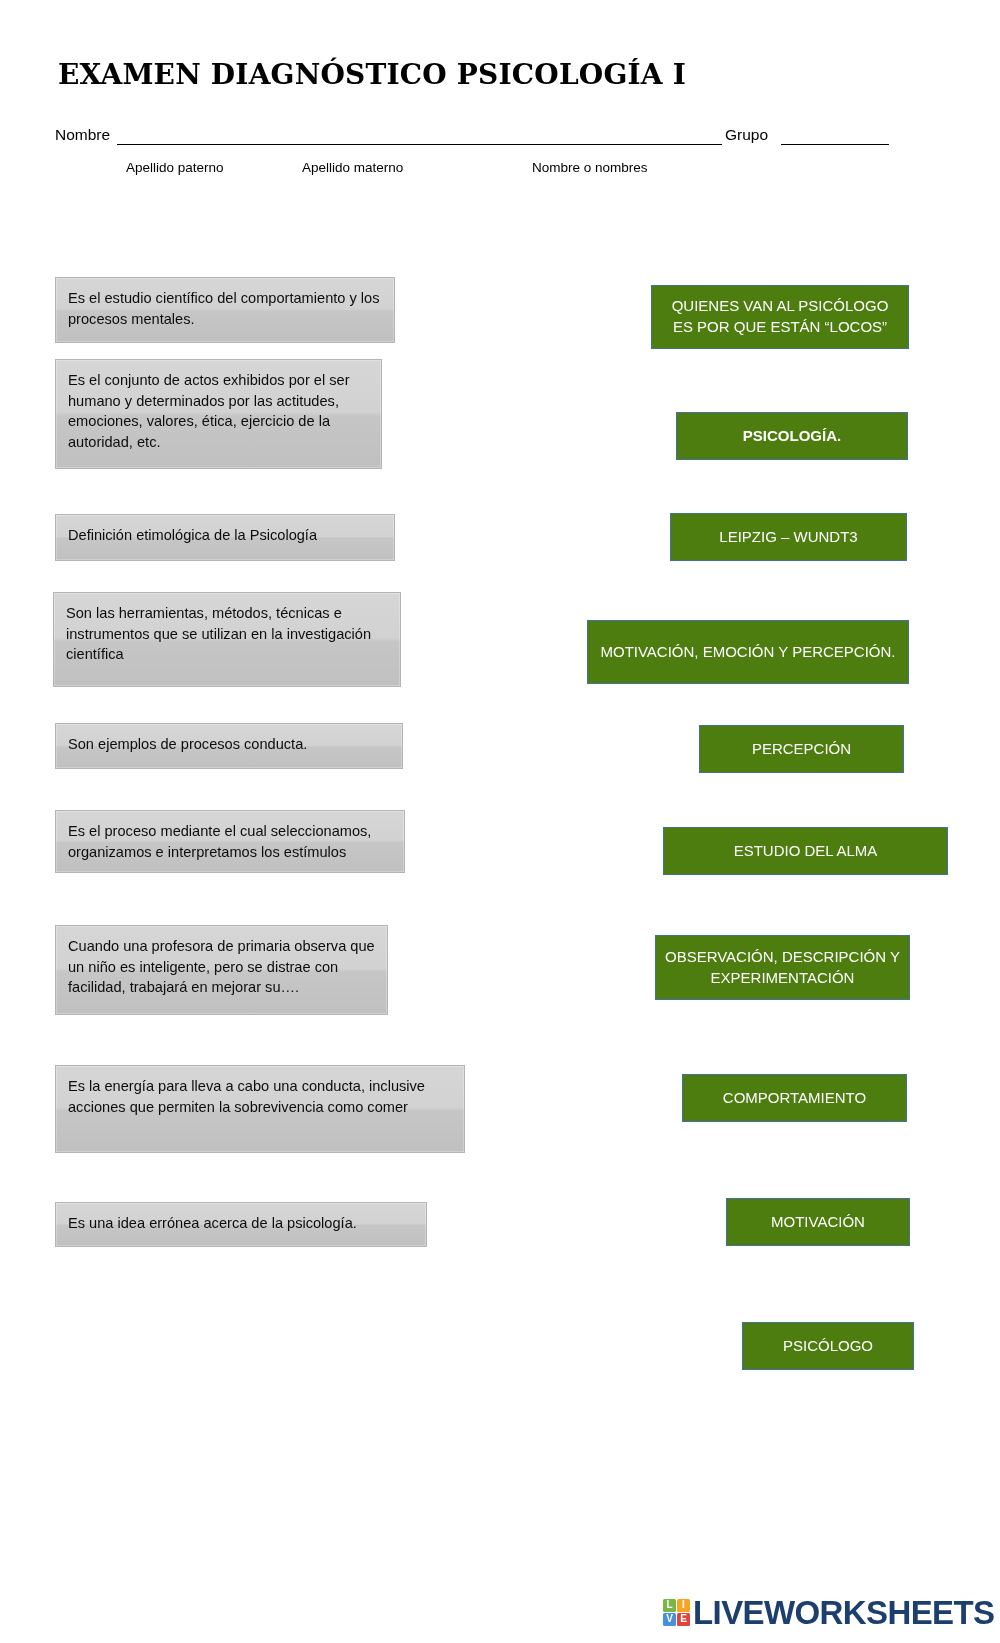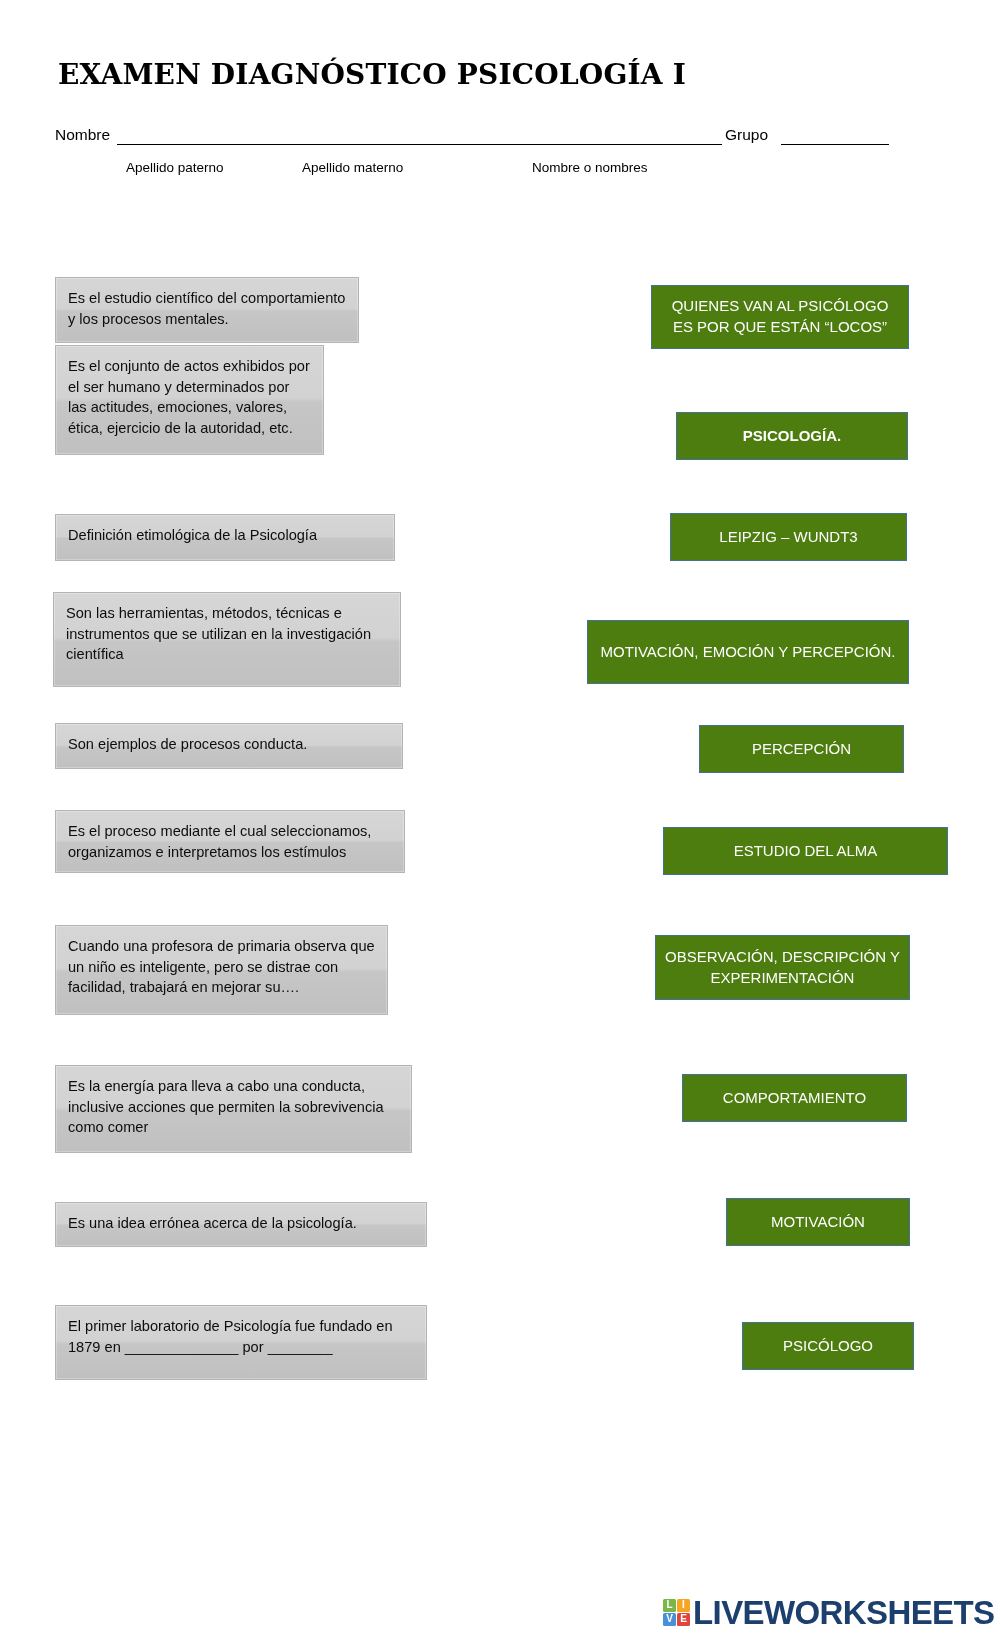--- a/index.html
+++ b/index.html
@@ -177,25 +177,25 @@
     <span class="nm-label">Nombre</span>
     <span class="nm-rule-long"></span>
     <span class="nm-grupo">Grupo</span>
     <span class="nm-rule-short"></span>
   </div>
 
   <span class="sublabel sub-paterno">Apellido paterno</span>
   <span class="sublabel sub-materno">Apellido materno</span>
   <span class="sublabel sub-nombres">Nombre o nombres</span>
 
-  <div class="box gray-box" style="left:55px; top:277px; width:304px; height:66px;">
+  <div class="box gray-box" style="left:55px; top:277px; width:340px; height:66px;">
     <span>Es el estudio científico del comportamiento y los procesos mentales.</span>
   </div>
 
-  <div class="box gray-box" style="left:55px; top:345px; width:269px; height:110px;">
+  <div class="box gray-box" style="left:55px; top:359px; width:327px; height:110px;">
     <span>Es el conjunto de actos exhibidos por el ser humano y determinados por las actitudes, emociones, valores, ética, ejercicio de la autoridad, etc.</span>
   </div>
 
   <div class="box gray-box" style="left:55px; top:514px; width:340px; height:47px;">
     <span>Definición etimológica de la Psicología</span>
   </div>
 
   <div class="box gray-box" style="left:53px; top:592px; width:348px; height:95px;">
     <span>Son las herramientas, métodos, técnicas e instrumentos que se utilizan en la investigación científica</span>
   </div>
@@ -205,31 +205,28 @@
   </div>
 
   <div class="box gray-box" style="left:55px; top:810px; width:350px; height:63px;justify-content:flex-end;">
     <span>Es el proceso mediante el cual seleccionamos, organizamos e interpretamos los estímulos</span>
   </div>
 
   <div class="box gray-box" style="left:55px; top:925px; width:333px; height:90px;">
     <span>Cuando una profesora de primaria observa que un niño es inteligente, pero se distrae con facilidad, trabajará en mejorar su….</span>
   </div>
 
-  <div class="box gray-box" style="left:55px; top:1065px; width:357px; height:88px;">
+  <div class="box gray-box" style="left:55px; top:1065px; width:410px; height:88px;">
     <span>Es la energía para lleva a cabo una conducta, inclusive acciones que permiten la sobrevivencia como comer</span>
   </div>
 
   <div class="box gray-box" style="left:55px; top:1202px; width:372px; height:45px;">
     <span>Es una idea errónea acerca de la psicología.</span>
   </div>
 
-  <div class="box gray-box" style="left:55px; top:1305px; width:372px; height:75px;">
-    <span>El primer laboratorio de Psicología fue fundado en 1879 en ______________ por ________</span>
-  </div>
 
   <div class="box blue-box" style="left:651px; top:285px; width:258px; height:64px;">
     <span class="btxt">QUIENES VAN AL PSICÓLOGO ES POR QUE ESTÁN “LOCOS”</span>
   </div>
 
   <div class="box blue-box" style="left:676px; top:412px; width:232px; height:48px;font-weight:bold;">
     <span class="btxt">PSICOLOGÍA.</span>
   </div>
 
   <div class="box blue-box" style="left:670px; top:513px; width:237px; height:48px;">

